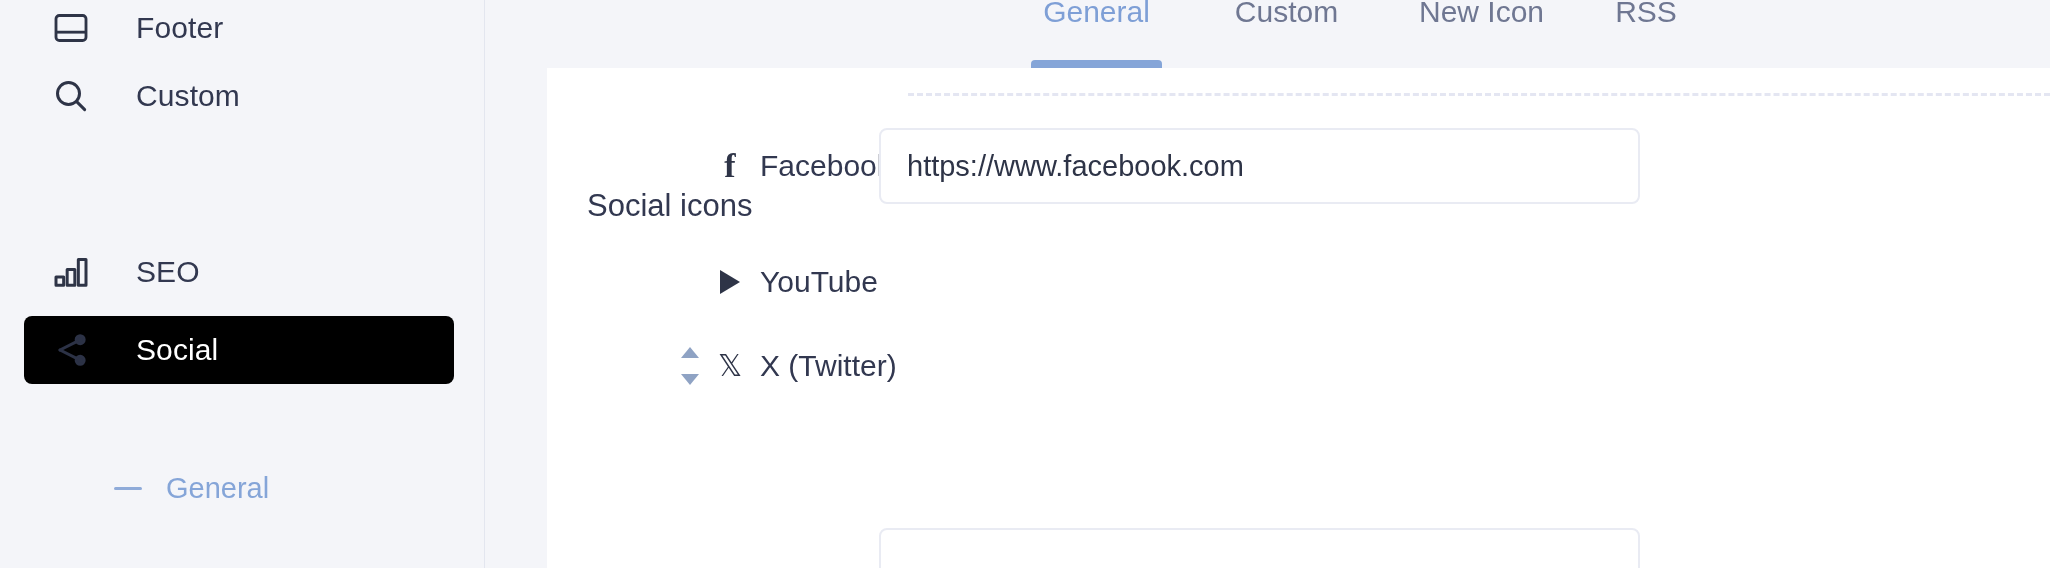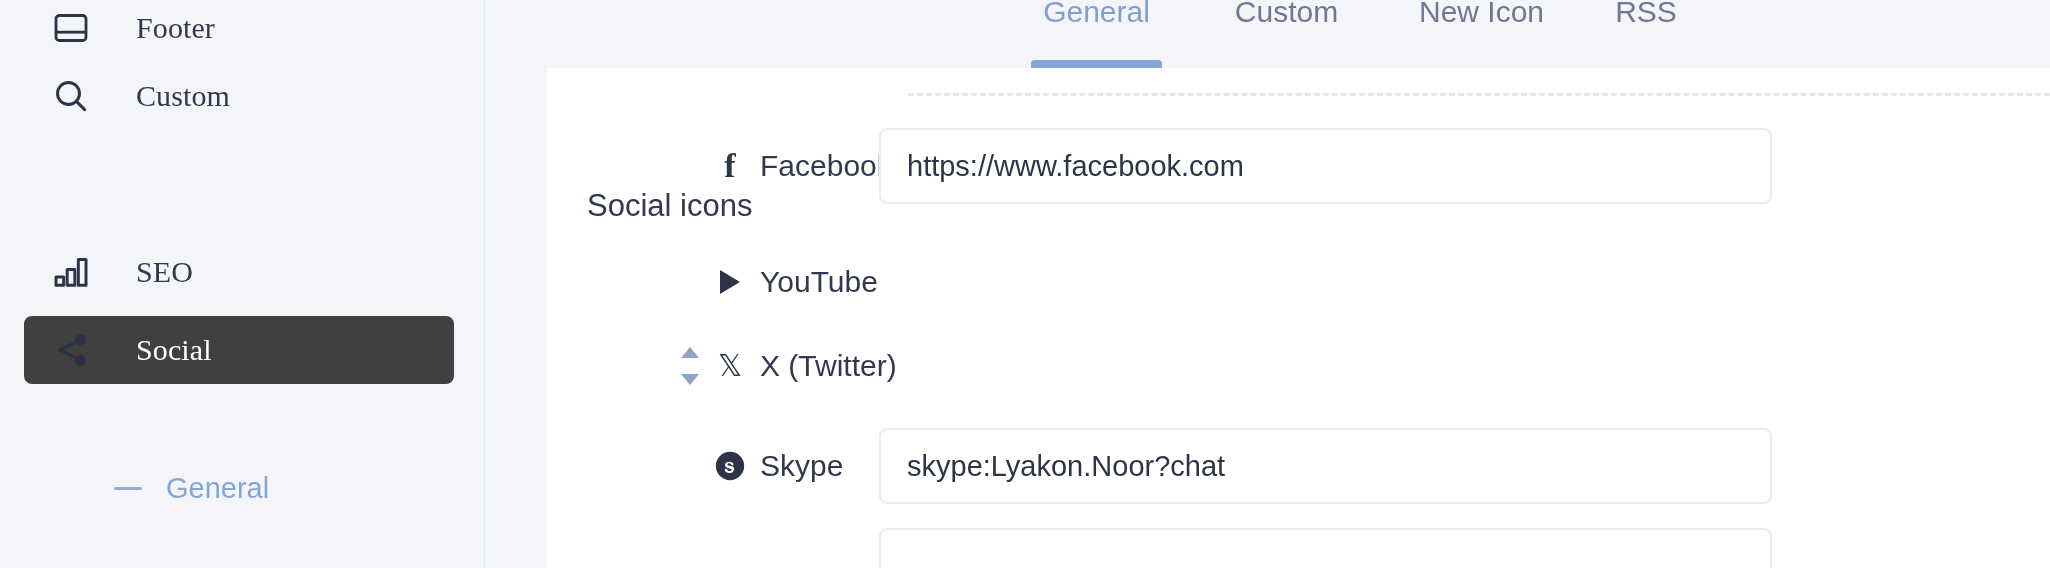--- a/index.html
+++ b/index.html
@@ -49,24 +49,23 @@
     align-items: center;
     justify-content: center;
     flex: 0 0 42px;
   }
   .nav-item .nav-label {
     margin-left: 44px;
     font-size: 30px;
     color: #323850;
     letter-spacing: 0.1px;
     white-space: nowrap;
-    font-family: Liberation Serif, serif;
   }
   .nav-item.active {
-    background: #404040;
+    background: #000000;
   }
   .nav-item.active .nav-label { color: #ffffff; }
   .nav-item.active .nav-ico svg { stroke: #2c3246; }
 
   
   .sub-item {
     position: absolute;
     left: 24px;
     width: 430px;
     height: 56px;
@@ -198,21 +197,21 @@
     position: absolute;
     left: 213px;
     font-size: 30px;
     color: #323850;
     white-space: nowrap;
   }
 
   .field-input {
     position: absolute;
     left: 332px;
-    width: 893px;
+    width: 761px;
     height: 76px;
     border: 2px solid #e9ebf3;
     border-radius: 8px;
     background: #ffffff;
     font-family: "Liberation Sans", sans-serif;
     font-size: 29px;
     color: #2e3447;
     padding: 4px 26px;
     outline: none;
   }
@@ -334,29 +333,19 @@
       <span class="drag-handle">
         <span class="tri-up"></span>
         <span class="tri-dn"></span>
       </span>
       <span class="field-icon">
         <span class="x-glyph">𝕏</span>
       </span>
       <span class="field-label">X (Twitter)</span>
     </div>
 
-    <div class="field-row" style="top:360px">
-      <span class="field-icon">
-        <svg width="34" height="34" viewBox="0 0 24 24">
-          <circle cx="12" cy="12" r="10" fill="#2e3447"></circle>
-          <path d="M14.9 14.1c0 1.7-1.4 2.8-3.2 2.8-2.2 0-3.4-1.1-3.4-2.1 0-.5.3-.85.85-.85 1.15 0 .9 1.65 2.55 1.65.85 0 1.35-.46 1.35-.95 0-.3-.15-.63-.74-.77l-1.95-.49c-1.57-.39-1.86-1.24-1.86-2.04 0-1.66 1.56-2.3 3.03-2.3 1.35 0 2.95.75 2.95 1.76 0 .43-.37.68-.8.68-.98 0-.8-1.36-2.28-1.36-.76 0-1.18.35-1.18.84s.6.65 1.12.77l1.44.32c1.58.35 2.14 1.16 2.14 2.05z" fill="#ffffff"></path>
-        </svg>
-      </span>
-      <span class="field-label">Skype</span>
-      <input class="field-input" type="text" value="skype:Lyakon.Noor?chat" style="">
-    </div>
 
     <div class="field-row" style="top:460px">
       <input class="field-input" type="text" value="" style="">
     </div>
 
   </div>
 </div>
 
 </body></html>

